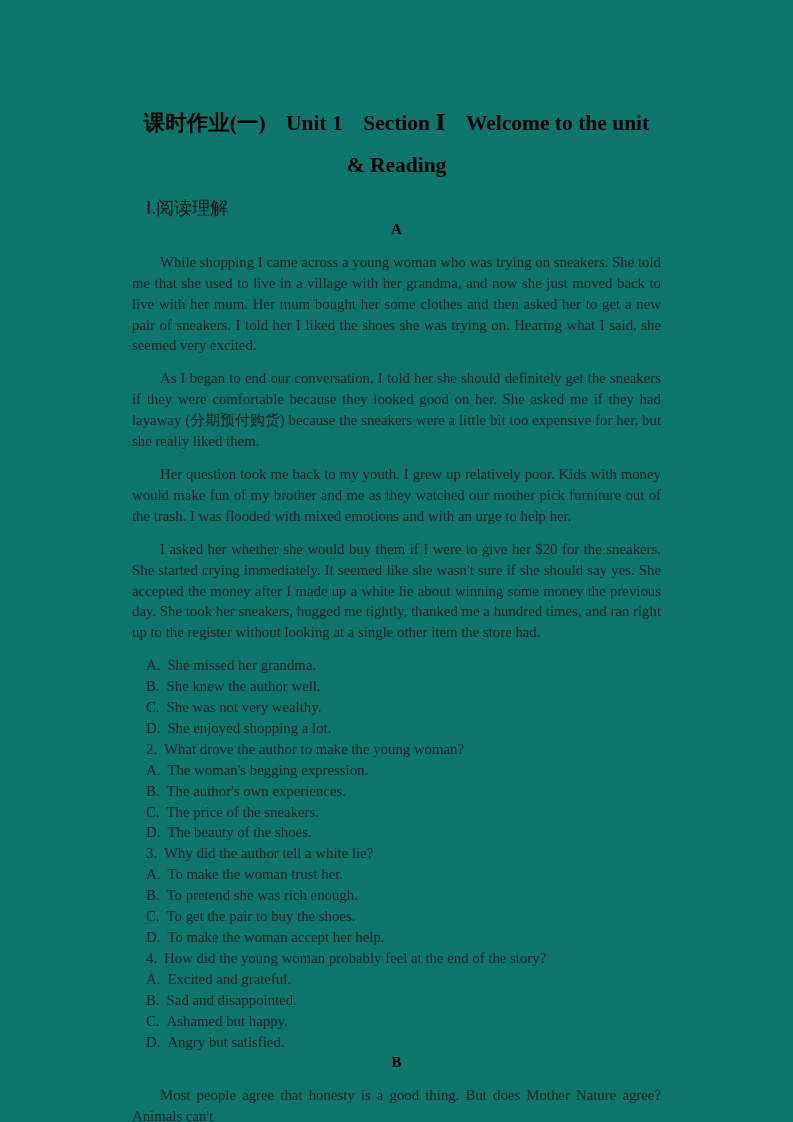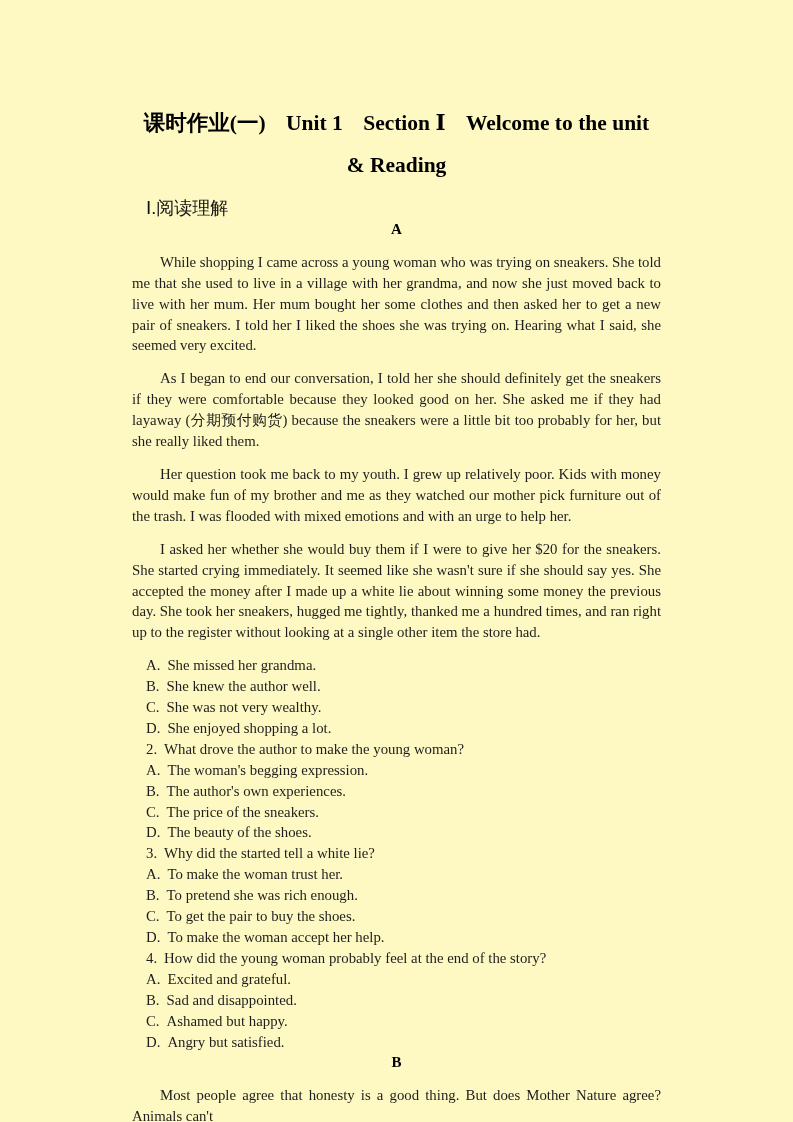--- a/index.html
+++ b/index.html
@@ -1,20 +1,20 @@
 <!DOCTYPE html>
 <html><head>
 <meta charset="utf-8">
 <style>
   html, body { margin: 0; padding: 0; background: #ffffff; }
   .page {
     position: relative;
     width: 793px;
     height: 1122px;
-    background: #fef9c3;
+    background: #0f766e;
     color: #1d1d1d;
     font-family: "Liberation Serif", "DejaVu Serif", serif;
     overflow: hidden;
   }
   .doc-title {
     padding-top: 102px;
     text-align: center;
     color: #000000;
     font-weight: bold;
     font-size: 21.5px;
@@ -60,21 +60,21 @@
     <div class="tline">&amp; Reading</div>
   </div>
 
   <div class="content">
 
     <div class="section-heading">Ⅰ.阅读理解</div>
 
     <div class="passage-label">A</div>
 
     <p class="para">While shopping I came across a young woman who was trying on sneakers. She told me that she used to live in a village with her grandma, and now she just moved back to live with her mum. Her mum bought her some clothes and then asked her to get a new pair of sneakers. I told her I liked the shoes she was trying on. Hearing what I said, she seemed very excited.</p>
-    <p class="para">As I began to end our conversation, I told her she should definitely get the sneakers if they were comfortable because they looked good on her. She asked me if they had layaway (分期预付购货) because the sneakers were a little bit too probably for her, but she really liked them.</p>
+    <p class="para">As I began to end our conversation, I told her she should definitely get the sneakers if they were comfortable because they looked good on her. She asked me if they had layaway (分期预付购货) because the sneakers were a little bit too expensive for her, but she really liked them.</p>
     <p class="para">Her question took me back to my youth. I grew up relatively poor. Kids with money would make fun of my brother and me as they watched our mother pick furniture out of the trash. I was flooded with mixed emotions and with an urge to help her.</p>
     <p class="para">I asked her whether she would buy them if I were to give her $20 for the sneakers. She started crying immediately. It seemed like she wasn't sure if she should say yes. She accepted the money after I made up a white lie about winning some money the previous day. She took her sneakers, hugged me tightly, thanked me a hundred times, and ran right up to the register without looking at a single other item the store had.</p>
 
     <div class="qline">
       <span class="olabel">A.</span><span>She missed her grandma.</span>
     </div>
     <div class="qline">
       <span class="olabel">B.</span><span>She knew the author well.</span>
     </div>
     <div class="qline">
@@ -94,21 +94,21 @@
       <span class="olabel">B.</span><span>The author's own experiences.</span>
     </div>
     <div class="qline">
       <span class="olabel">C.</span><span>The price of the sneakers.</span>
     </div>
     <div class="qline">
       <span class="olabel">D.</span><span>The beauty of the shoes.</span>
     </div>
 
     <div class="qline">
-      <span class="qnum">3.</span><span>Why did the started tell a white lie?</span>
+      <span class="qnum">3.</span><span>Why did the author tell a white lie?</span>
     </div>
     <div class="qline">
       <span class="olabel">A.</span><span>To make the woman trust her.</span>
     </div>
     <div class="qline">
       <span class="olabel">B.</span><span>To pretend she was rich enough.</span>
     </div>
     <div class="qline">
       <span class="olabel">C.</span><span>To get the pair to buy the shoes.</span>
     </div>

